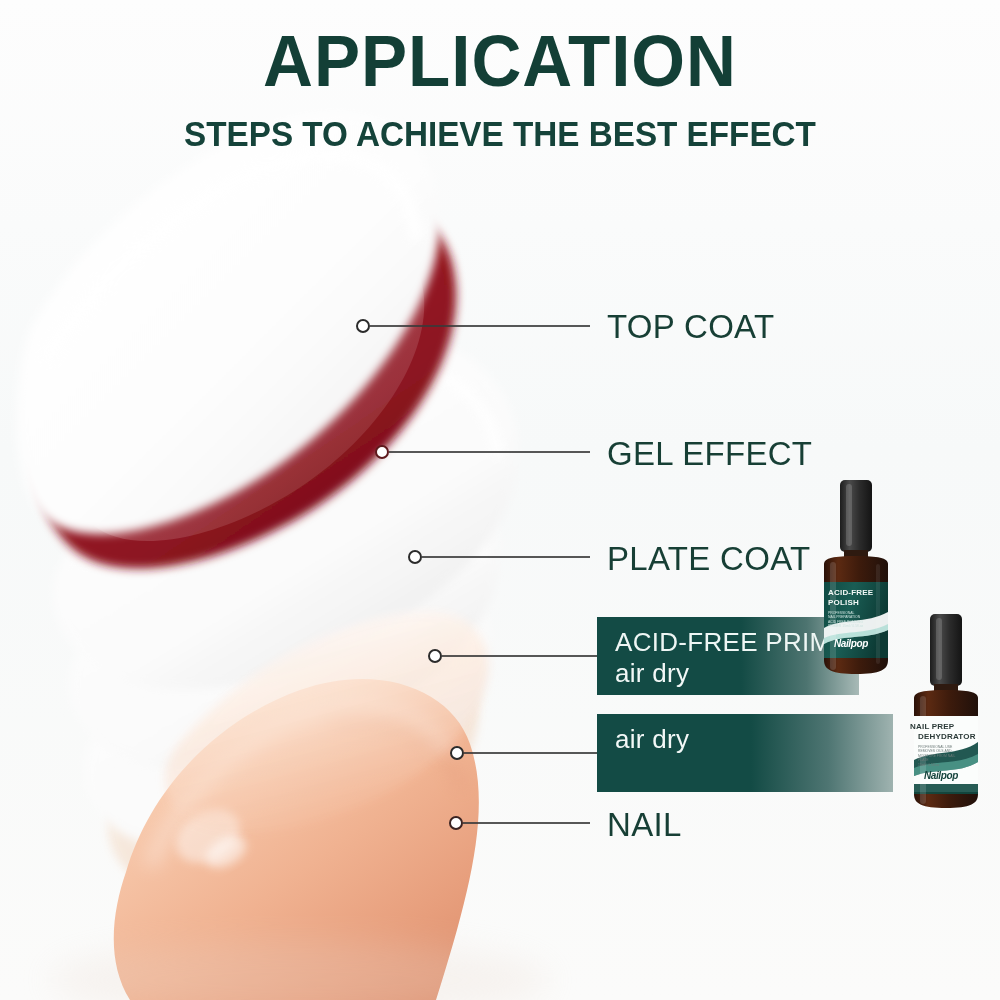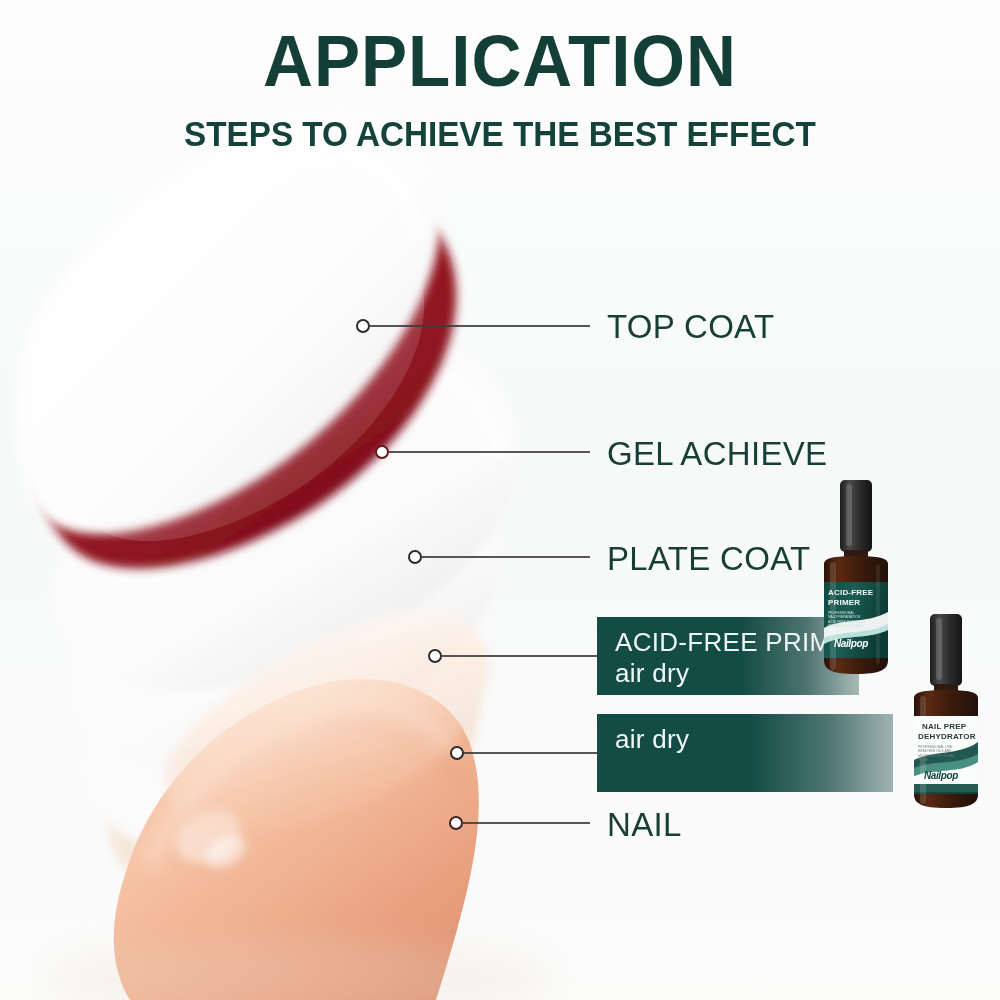--- a/index.html
+++ b/index.html
@@ -185,21 +185,21 @@
 
   <div>
     <span class="dot" style="left:356px;top:319px;"></span>
     <span class="leader" style="left:370px;top:325px;width:220px;"></span>
     <span class="lbl" style="left:607px;top:311px;">TOP COAT</span>
   </div>
 
   <div>
     <span class="dot red" style="left:375px;top:445px;"></span>
     <span class="leader" style="left:389px;top:451px;width:201px;"></span>
-    <span class="lbl" style="left:607px;top:438px;">GEL ACHIEVE</span>
+    <span class="lbl" style="left:607px;top:438px;">GEL EFFECT</span>
   </div>
 
   <div>
     <span class="dot" style="left:408px;top:550px;"></span>
     <span class="leader" style="left:422px;top:556px;width:168px;"></span>
     <span class="lbl" style="left:607px;top:543px;">PLATE COAT</span>
   </div>
 
   <div>
     <span class="dot" style="left:428px;top:649px;"></span>
@@ -257,21 +257,21 @@
 
       <rect x="14" y="104" width="64" height="76" fill="url(#labG1)"></rect>
       <path d="M14,150 C32,140 56,146 78,134 L78,152 C56,162 32,156 14,166 Z" fill="#ffffff" opacity="0.92"></path>
       <path d="M14,160 C32,152 56,157 78,146 L78,152 C56,162 32,156 14,166 Z" fill="#8fd3c6" opacity="0.55"></path>
 
       <rect x="20" y="84" width="6" height="108" rx="3" fill="#ffffff" opacity="0.14"></rect>
       <rect x="66" y="86" width="4" height="100" rx="2" fill="#ffffff" opacity="0.08"></rect>
       <rect x="36" y="6" width="6" height="62" rx="3" fill="#ffffff" opacity="0.16"></rect>
     </svg>
     <span class="btxt" style="left:18px;top:110px;color:#f2f8f6;">ACID-FREE</span>
-    <span class="btxt" style="left:18px;top:120px;color:#f2f8f6;">PRIMER</span>
+    <span class="btxt" style="left:18px;top:120px;color:#f2f8f6;">POLISH</span>
     <span class="bsmall" style="left:18px;top:133px;width:48px;color:#cfe4e0;white-space:pre-line;">PROFESSIONAL
 NAIL PREPARATION
 ACID FREE BONDING
 PRIMER 15ml / 0.5fl.oz</span>
     <span class="bbrand" style="left:24px;top:160px;color:#ffffff;">Nailpop</span>
   </div>
 
   <div class="bottle" style="left:900px;top:612px;width:92px;height:200px;">
     <svg viewBox="0 0 92 200" style="position:absolute;inset:0;width:92px;height:200px;">
       <defs>
@@ -293,21 +293,21 @@
       <path d="M14,86 C14,80 24,78 46,78 C68,78 78,80 78,86 L78,182
                C78,192 70,196 46,196 C22,196 14,192 14,182 Z" fill="url(#glassG2)"></path>
 
       <rect x="14" y="104" width="64" height="76" fill="#fbfdfc"></rect>
       <path d="M14,148 C34,138 58,144 78,130 L78,150 C58,162 34,156 14,164 Z" fill="#0f4a43" opacity="0.92"></path>
       <path d="M14,156 C34,148 58,153 78,142 L78,150 C58,162 34,156 14,164 Z" fill="#63b5a5" opacity="0.6"></path>
       <rect x="14" y="172" width="64" height="10" fill="#0f4a43" opacity="0.9"></rect>
       <rect x="20" y="84" width="6" height="108" rx="3" fill="#ffffff" opacity="0.14"></rect>
       <rect x="36" y="6" width="6" height="62" rx="3" fill="#ffffff" opacity="0.16"></rect>
     </svg>
-    <span class="btxt" style="left:22px;top:110px;color:#2b3a38;">NAIL PREP</span>
+    <span class="btxt" style="left:10px;top:110px;color:#2b3a38;">NAIL PREP</span>
     <span class="btxt" style="left:18px;top:120px;color:#2b3a38;">DEHYDRATOR</span>
     <span class="bsmall" style="left:18px;top:133px;width:48px;color:#6d7b79;white-space:pre-line;">PROFESSIONAL USE
 REMOVES OILS AND
 MOISTURE FROM NAIL PLATE
 15ml / 0.5fl.oz</span>
     <span class="bbrand" style="left:24px;top:158px;color:#16443d;">Nailpop</span>
   </div>
 
   <div class="title">APPLICATION</div>
   <div class="subtitle">STEPS TO ACHIEVE THE BEST EFFECT</div>

